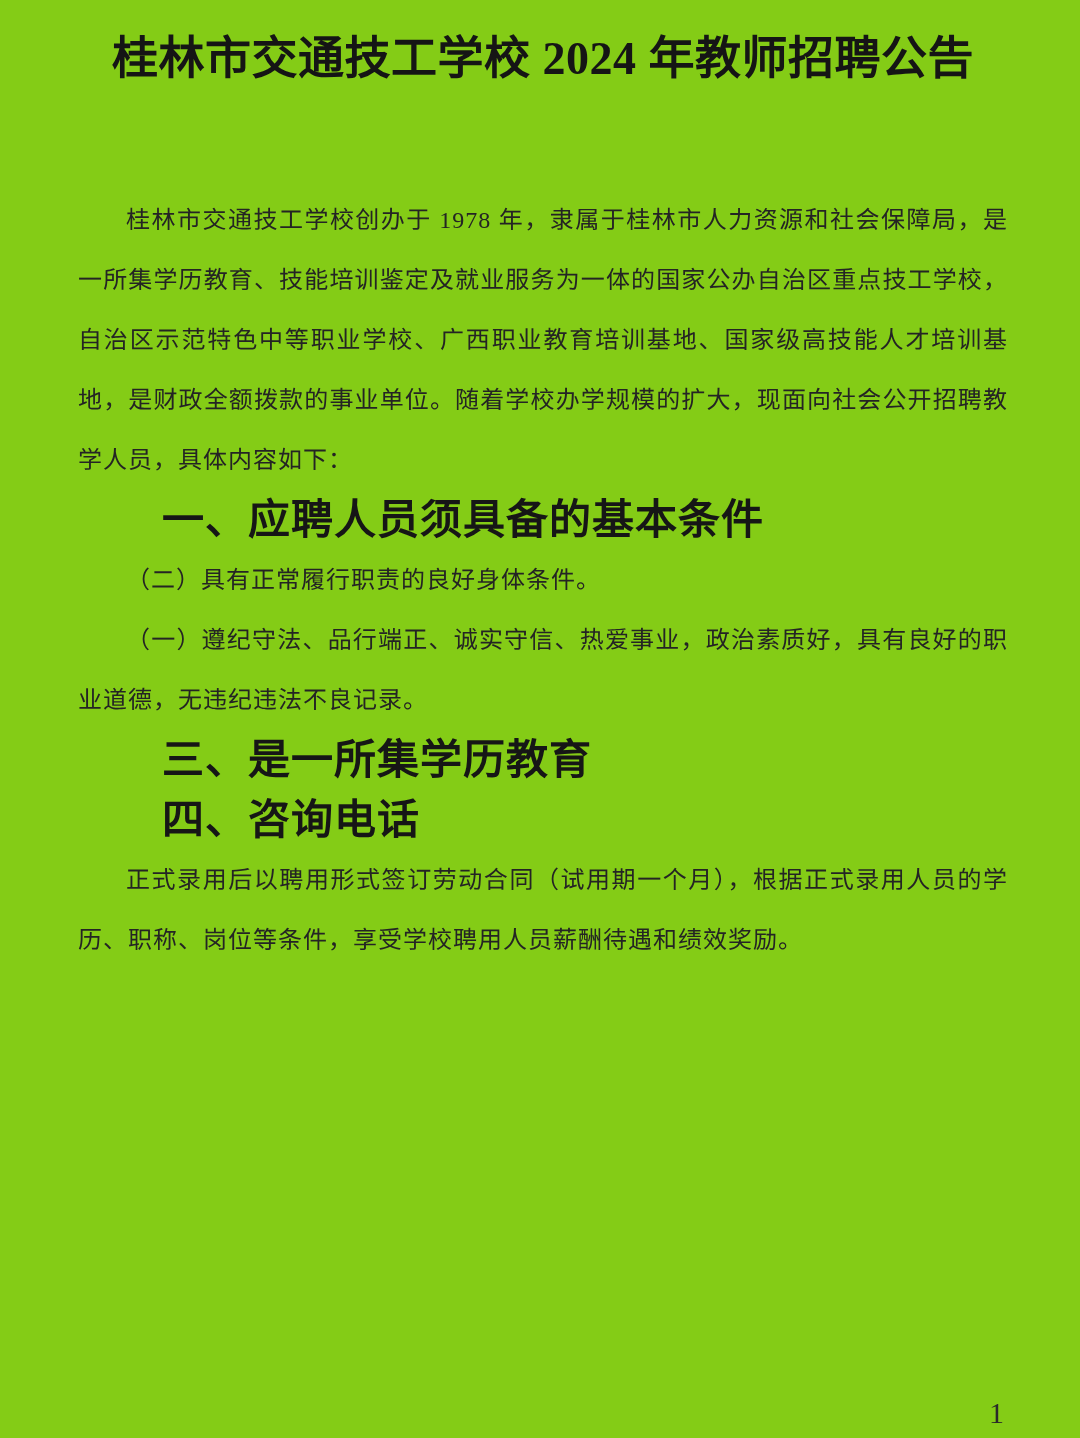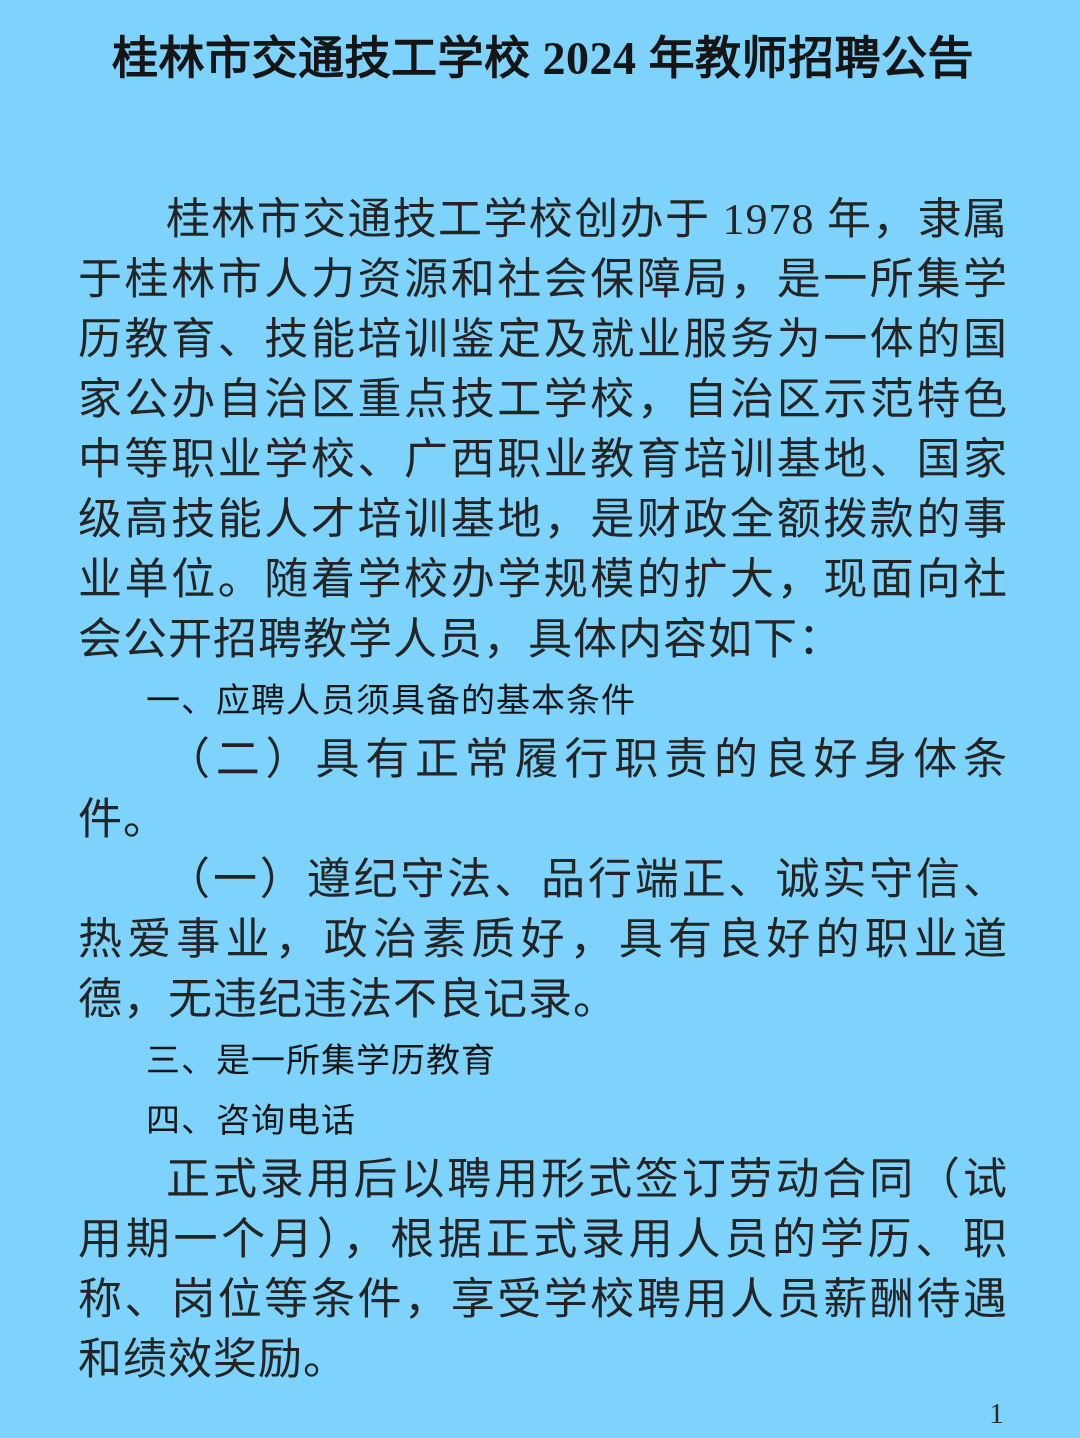--- a/index.html
+++ b/index.html
@@ -5,55 +5,55 @@
   html, body {
     margin: 0;
     padding: 0;
     background: #ffffff;
   }
   .page {
     position: relative;
     width: 1080px;
     height: 1438px;
     box-sizing: border-box;
-    background: #7dd3fc;
+    background: #84cc16;
     color: #1f1f1f;
     padding: 28px 72px 0 78px;
     overflow: hidden;
     font-family: "Liberation Serif", "DejaVu Serif", serif;
   }
   .doc-title {
     margin: 0 0 100px 0;
     font-size: 46px;
     line-height: 62px;
     font-weight: 700;
     text-align: center;
     letter-spacing: 0.5px;
     color: #151515;
     font-family: "Liberation Serif", "DejaVu Serif", serif;
   }
   .doc-body {
     width: 930px;
   }
   .para {
     margin: 0;
-    font-size: 44px;
+    font-size: 24px;
     line-height: 60px;
     letter-spacing: 1px;
     text-align: justify;
     text-justify: inter-ideograph;
     text-indent: 2em;
     color: #242424;
   }
   .heading {
     margin: 0;
-    font-size: 34px;
+    font-size: 42px;
     line-height: 60px;
     letter-spacing: 1px;
-    font-weight: 400;
+    font-weight: 700;
     text-indent: 2em;
     color: #161616;
     font-family: "Liberation Sans", "DejaVu Sans", sans-serif;
   }
   .page-number {
     position: absolute;
     right: 76px;
     bottom: 8px;
     font-size: 30px;
     line-height: 34px;

